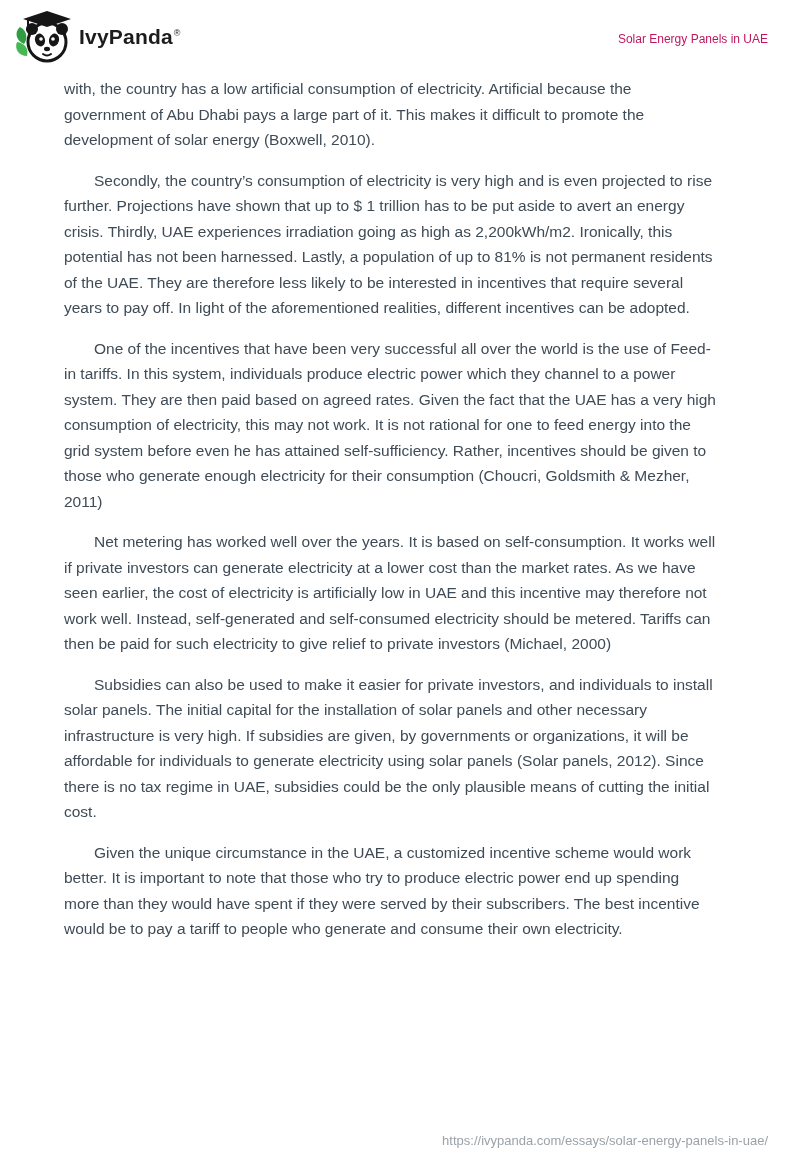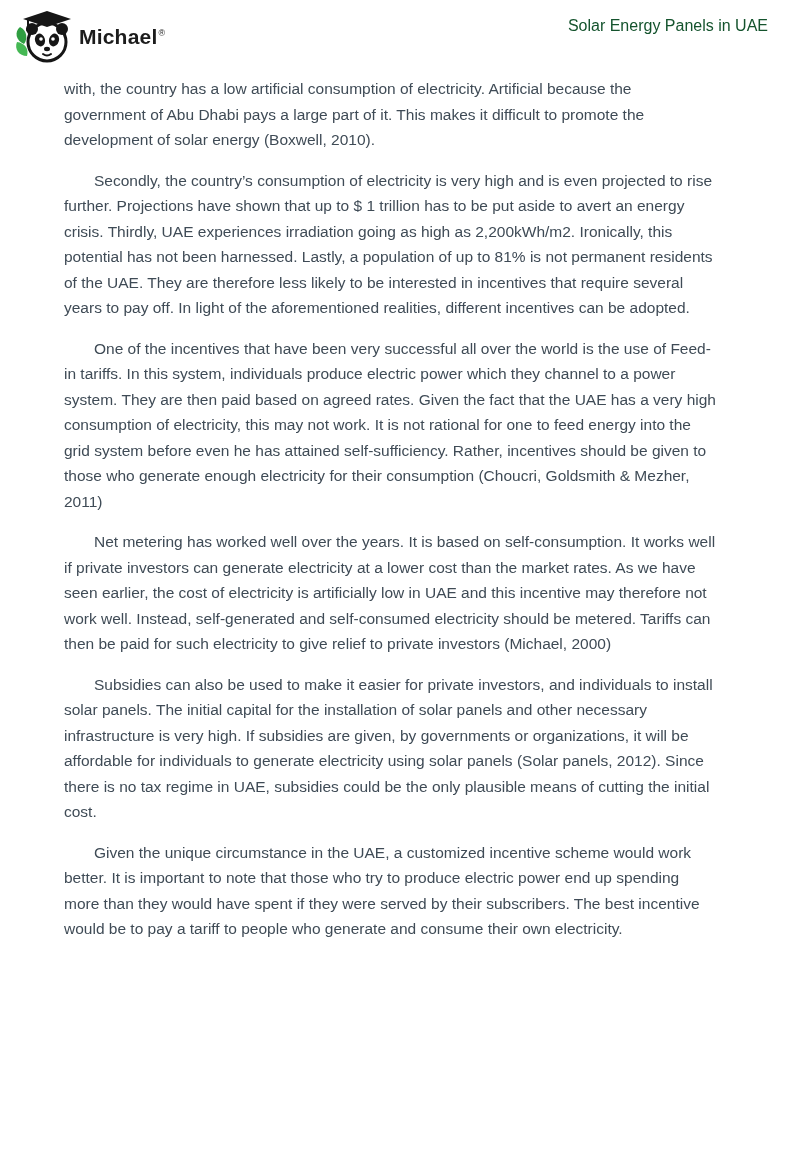--- a/index.html
+++ b/index.html
@@ -37,23 +37,23 @@
     letter-spacing: 0.2px;
     line-height: 1;
   }
   .brand-name sup {
     font-size: 9px;
     font-weight: normal;
     vertical-align: super;
     margin-left: 1px;
   }
   .doc-title {
-    margin-top: 8px;
-    font-size: 16px;
-    color: #14532d;
+    margin-top: 24px;
+    font-size: 12px;
+    color: #be185d;
     line-height: 1.2;
   }
   .essay {
     margin: 10px 0 0 64px;
     width: 653px;
     color: #3f4b56;
     font-size: 15.5px;
     line-height: 25.5px;
   }
   .essay p {
@@ -94,28 +94,31 @@
           <circle cx="39" cy="31" r="1.8" fill="#ffffff"></circle>
 
           <ellipse cx="33" cy="41" rx="3" ry="2.2" fill="#161616"></ellipse>
           <path d="M29 46 Q33 49 37 46" stroke="#161616" stroke-width="2" fill="none" stroke-linecap="round"></path>
 
           <polygon points="33,3 57,11 33,19 9,11" fill="#161616"></polygon>
           <path d="M14 12 L14 20" stroke="#161616" stroke-width="2"></path>
           <circle cx="14" cy="21.5" r="2" fill="#161616"></circle>
         </svg>
       </span>
-      <span class="brand-name"><span>Michael</span><sup>®</sup></span>
+      <span class="brand-name"><span>IvyPanda</span><sup>®</sup></span>
     </div>
     <div class="doc-title">Solar Energy Panels in UAE</div>
   </header>
 
   <main class="essay">
     <p>with, the country has a low artificial consumption of electricity. Artificial because the government of Abu Dhabi pays a large part of it. This makes it difficult to promote the development of solar energy (Boxwell, 2010).</p>
     <p class="indent">Secondly, the country’s consumption of electricity is very high and is even projected to rise further. Projections have shown that up to $ 1 trillion has to be put aside to avert an energy crisis. Thirdly, UAE experiences irradiation going as high as 2,200kWh/m2. Ironically, this potential has not been harnessed. Lastly, a population of up to 81% is not permanent residents of the UAE. They are therefore less likely to be interested in incentives that require several years to pay off. In light of the aforementioned realities, different incentives can be adopted.</p>
     <p class="indent">One of the incentives that have been very successful all over the world is the use of Feed-in tariffs. In this system, individuals produce electric power which they channel to a power system. They are then paid based on agreed rates. Given the fact that the UAE has a very high consumption of electricity, this may not work. It is not rational for one to feed energy into the grid system before even he has attained self-sufficiency. Rather, incentives should be given to those who generate enough electricity for their consumption (Choucri, Goldsmith &amp; Mezher, 2011)</p>
     <p class="indent">Net metering has worked well over the years. It is based on self-consumption. It works well if private investors can generate electricity at a lower cost than the market rates. As we have seen earlier, the cost of electricity is artificially low in UAE and this incentive may therefore not work well. Instead, self-generated and self-consumed electricity should be metered. Tariffs can then be paid for such electricity to give relief to private investors (Michael, 2000)</p>
     <p class="indent">Subsidies can also be used to make it easier for private investors, and individuals to install solar panels. The initial capital for the installation of solar panels and other necessary infrastructure is very high. If subsidies are given, by governments or organizations, it will be affordable for individuals to generate electricity using solar panels (Solar panels, 2012). Since there is no tax regime in UAE, subsidies could be the only plausible means of cutting the initial cost.</p>
     <p class="indent">Given the unique circumstance in the UAE, a customized incentive scheme would work better. It is important to note that those who try to produce electric power end up spending more than they would have spent if they were served by their subscribers. The best incentive would be to pay a tariff to people who generate and consume their own electricity.</p>
   </main>
 
+  <footer class="page-footer">
+    <span>https://ivypanda.com/essays/solar-energy-panels-in-uae/</span>
+  </footer>
 
 </div>
 
 </body></html>

